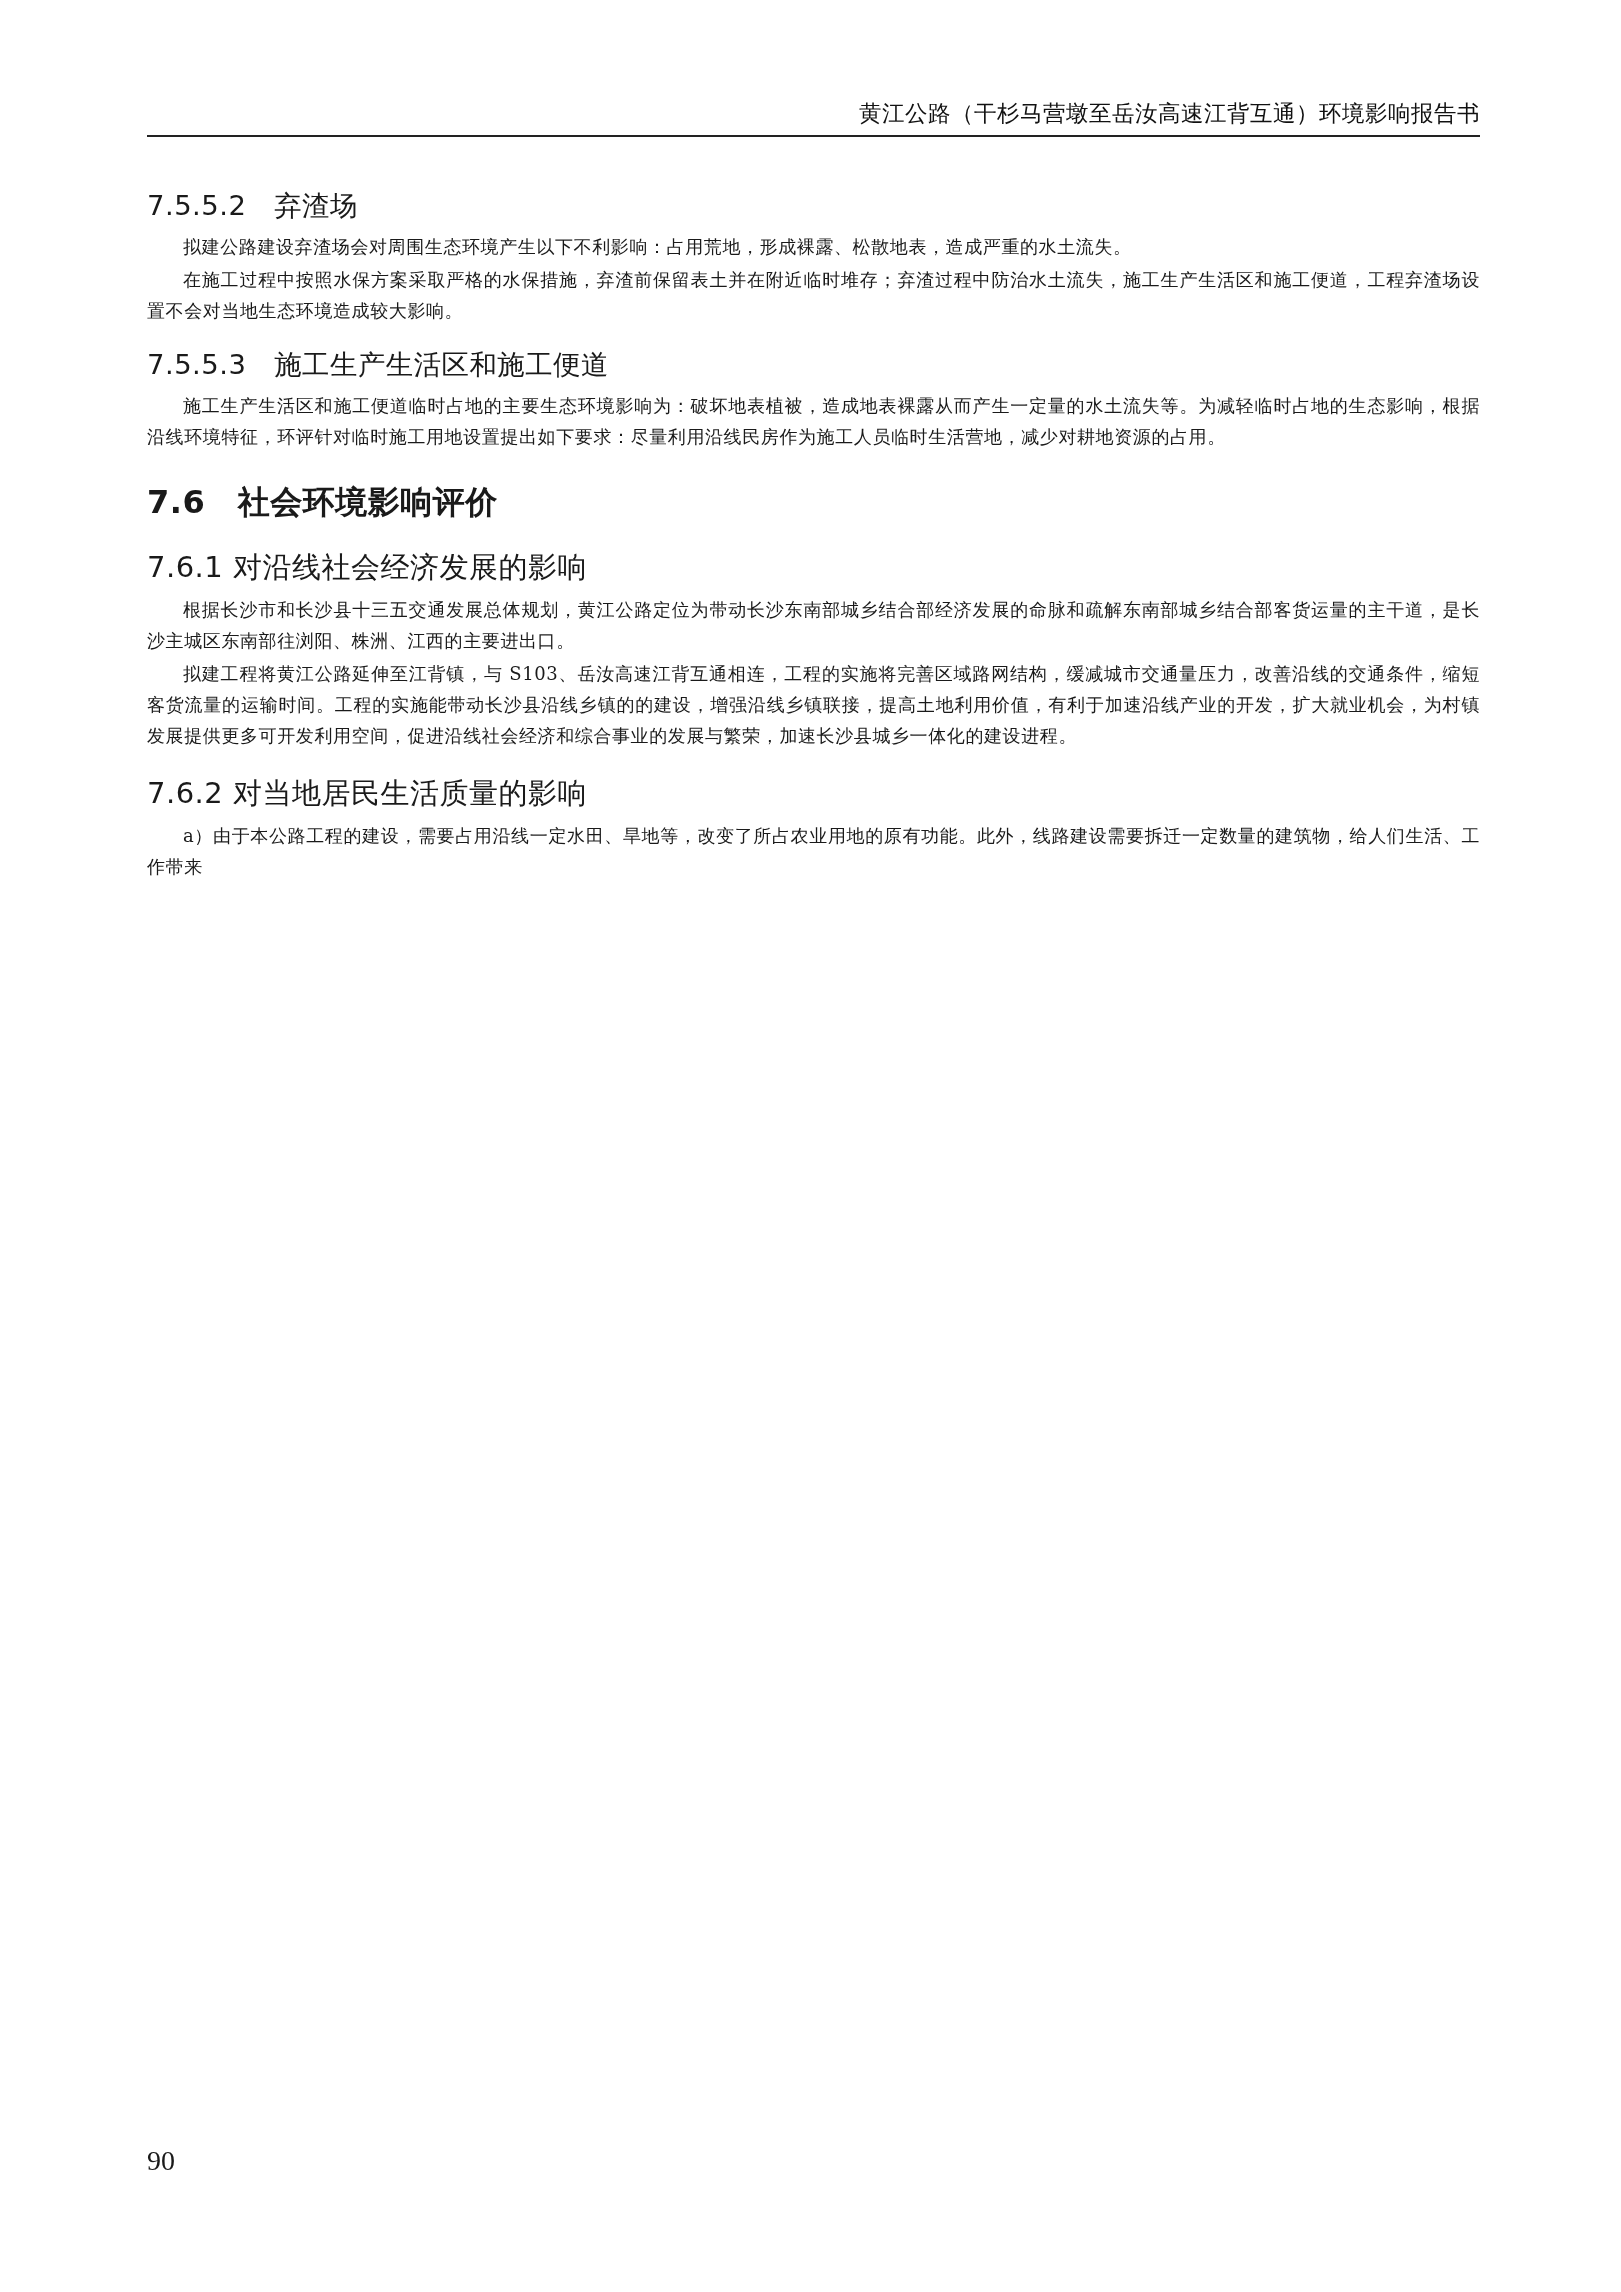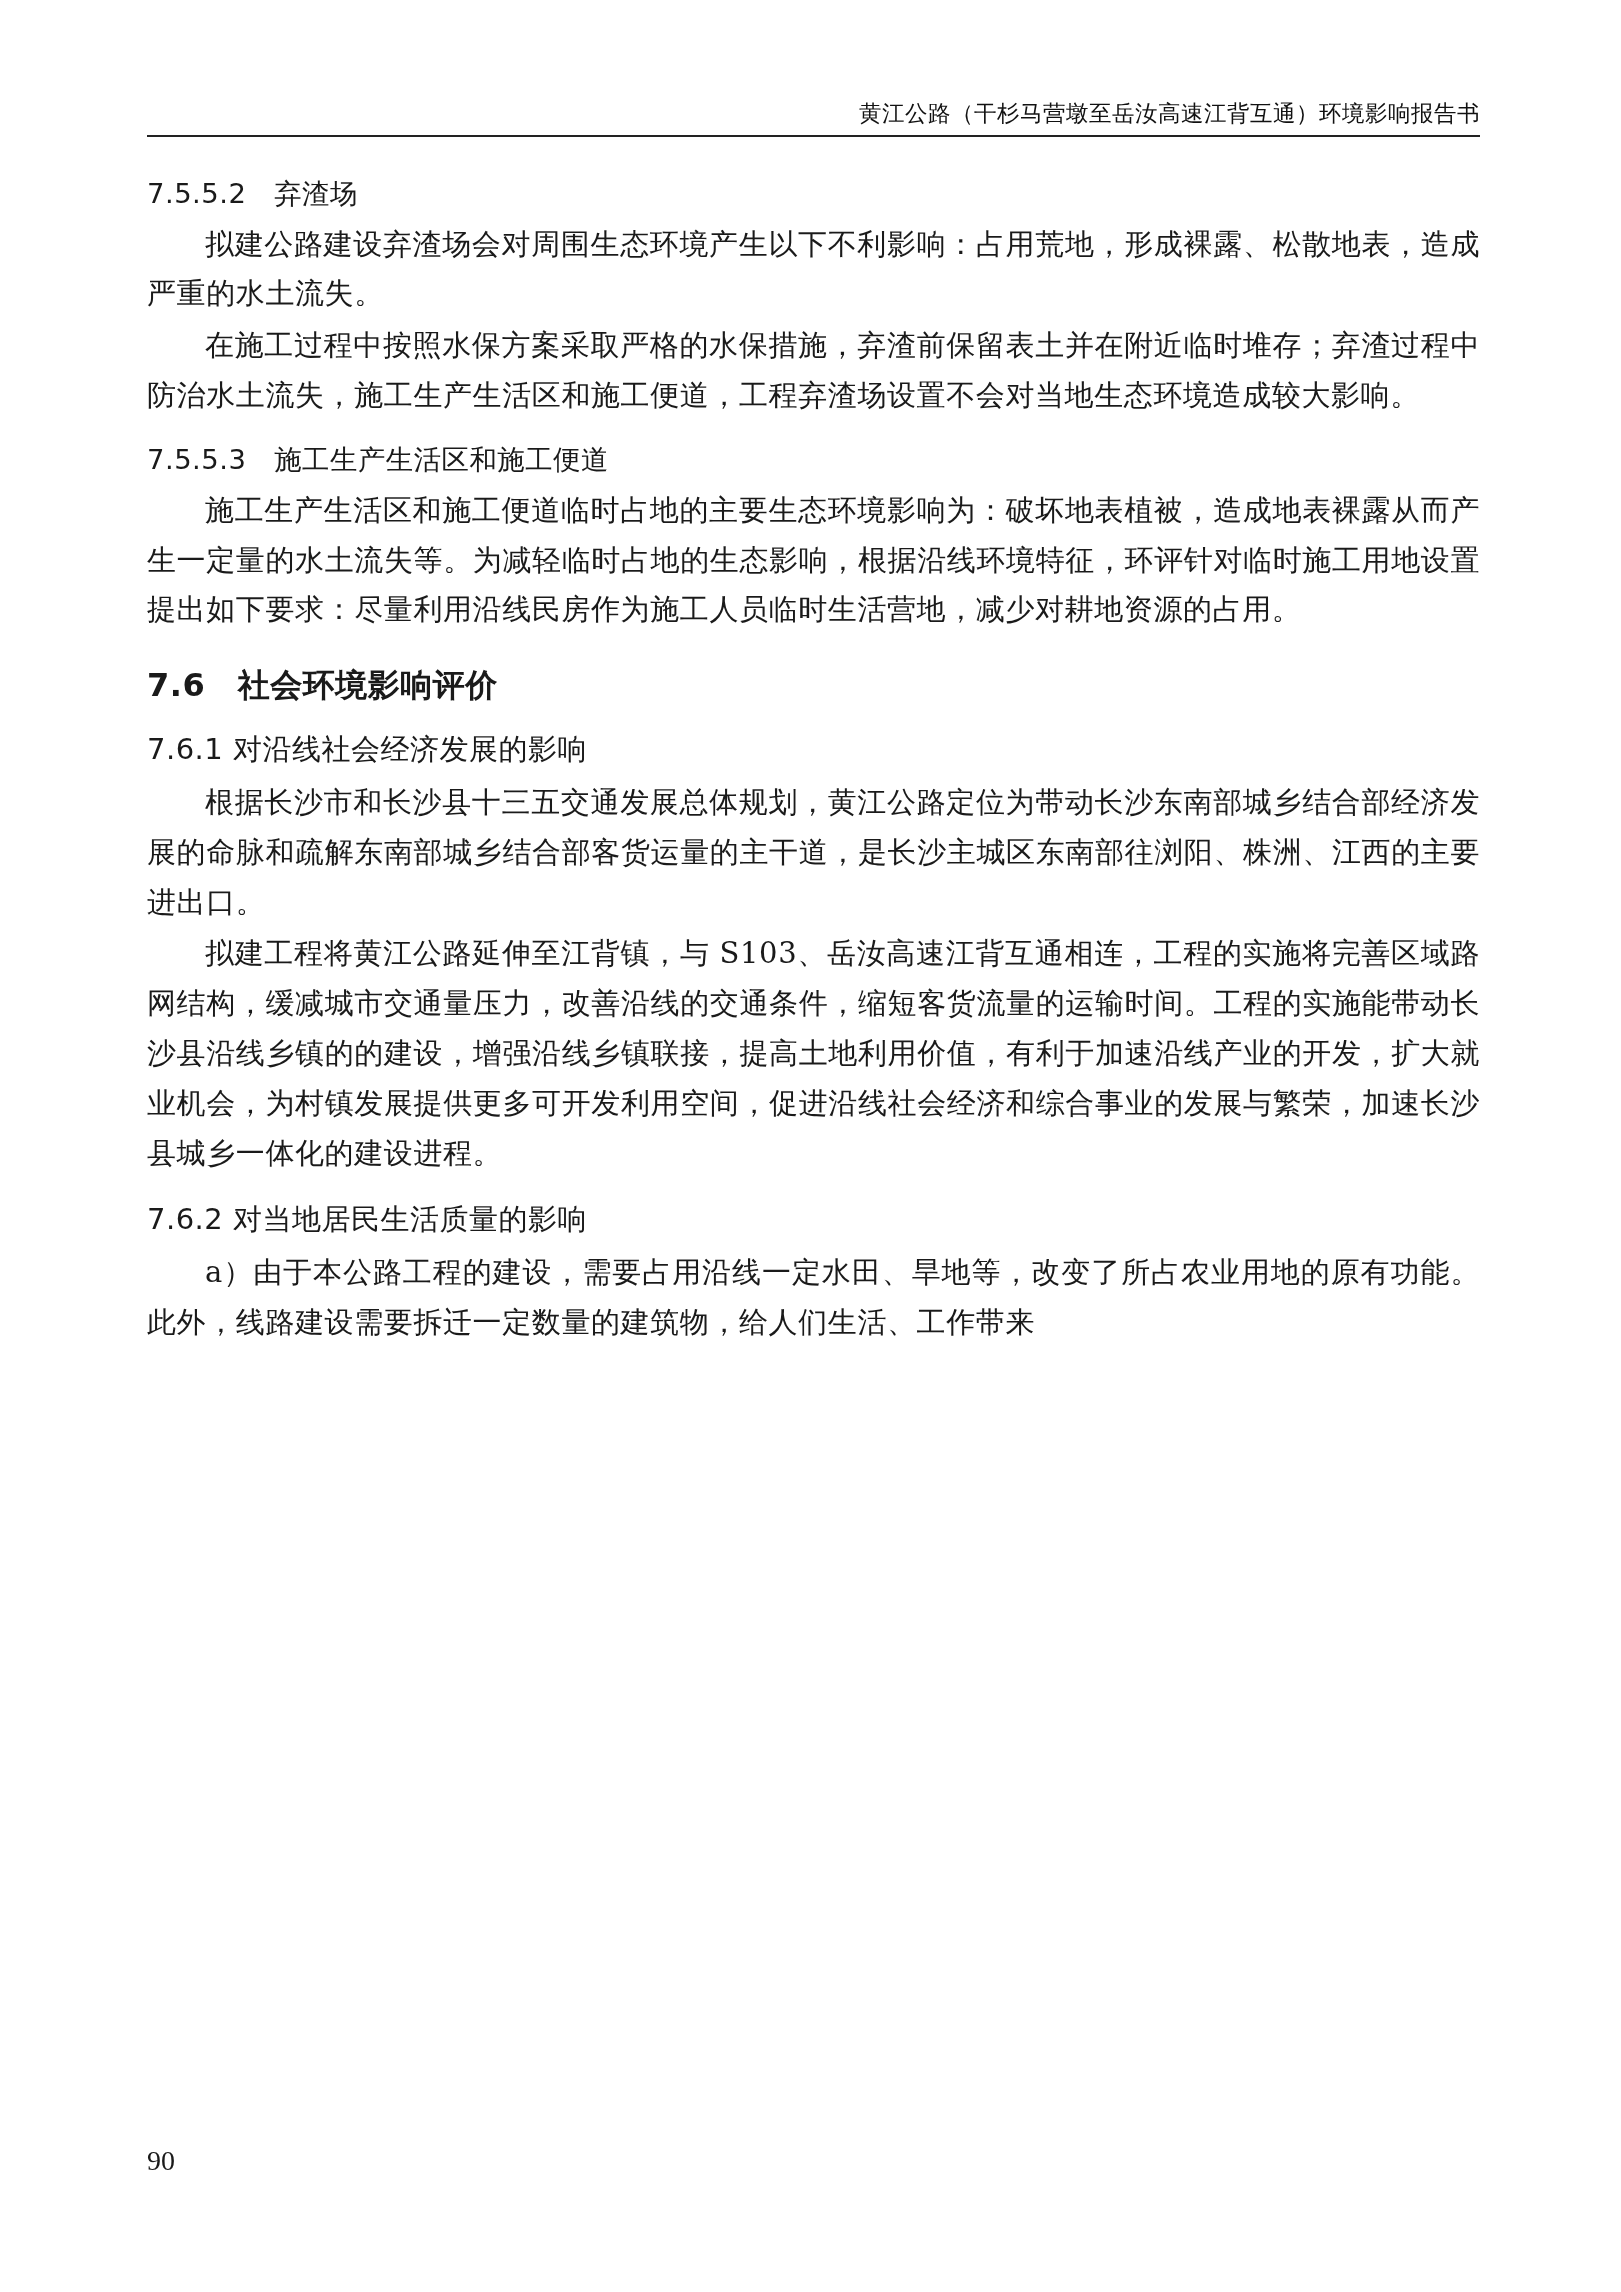--- a/index.html
+++ b/index.html
@@ -38,21 +38,21 @@
   .header-rule {
     position: absolute;
     top: 135px;
     left: 0;
     width: 1333px;
     height: 2px;
     background: #222;
   }
   .body-area {
     position: absolute;
-    top: 155px;
+    top: 167px;
     left: 0;
     width: 1333px;
   }
   .h3 {
     font-size: 27.4px;
     line-height: 1.5;
     margin: 17.6px 0 5.9px 0;
     font-family: "DejaVu Sans", "Liberation Sans", sans-serif;
     font-weight: normal;
     letter-spacing: 0.5px;
@@ -67,21 +67,21 @@
   }
   .h3b {
     font-size: 29px;
     line-height: 1.5;
     margin: 19.6px 0 5.9px 0;
     font-family: "DejaVu Sans", "Liberation Sans", sans-serif;
     font-weight: normal;
     letter-spacing: 0.5px;
   }
   p.para {
-    font-size: 29px;
+    font-size: 18px;
     line-height: 1.72;
     margin: 2px 0 2px 0;
     text-align: justify;
     text-justify: inter-ideograph;
     text-indent: 2em;
     letter-spacing: 0.6px;
   }
   .pagenum {
     position: absolute;
     bottom: 116px;

